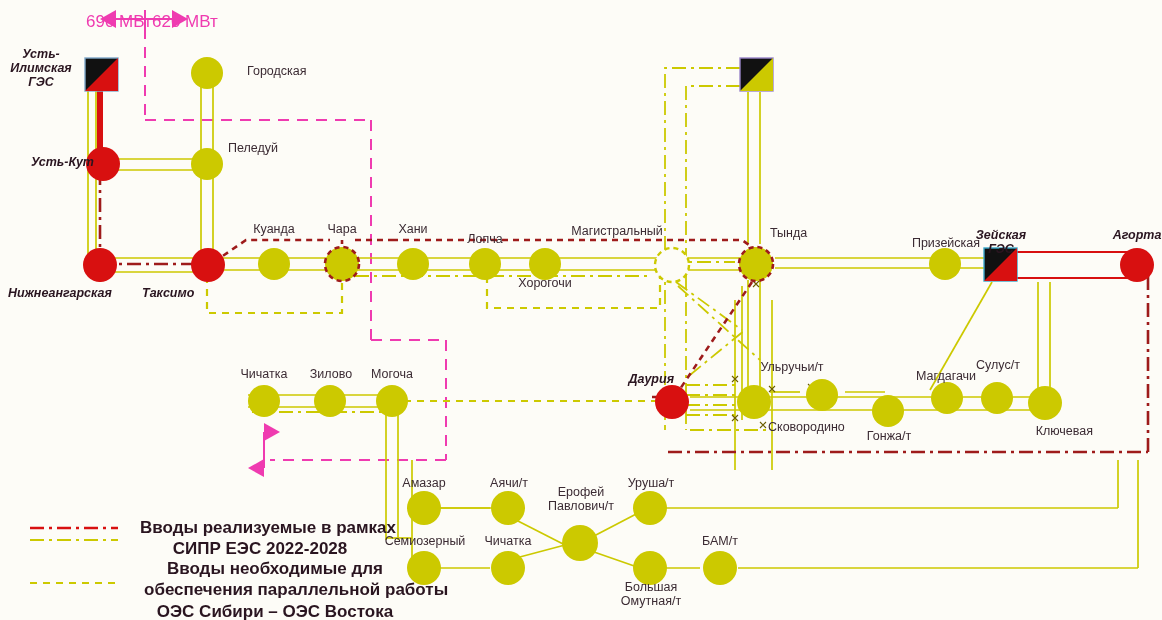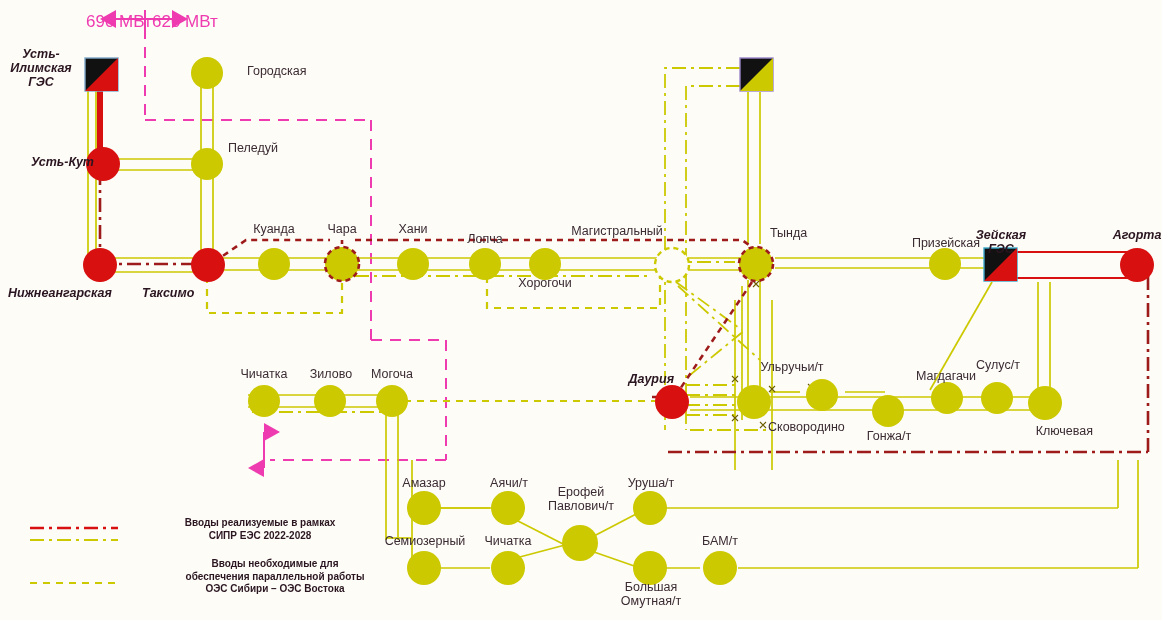--- a/index.html
+++ b/index.html
@@ -4,21 +4,21 @@
 <style>
   html,body{margin:0;padding:0;background:#fdfcf7;}
   body{font-family:"Liberation Sans", sans-serif;}
   #stage{position:relative;width:1162px;height:620px;background:#fdfcf7;overflow:hidden;}
   #stage svg{position:absolute;left:0;top:0;}
   .lbl{position:absolute;font-size:12.5px;color:#3b2b33;white-space:pre;line-height:1.12;}
   .lbl.bold{font-weight:bold;color:#2a1520;font-style:italic;}
   .lbl.mag{color:#ef3bb0;font-size:17px;}
   .lbl.c{text-align:center;}
   .lbl.r{text-align:right;padding-left:16px;}
-  .legend-txt{position:absolute;font-size:10px;color:#2a1520;font-weight:bold;text-align:center;line-height:1.25;white-space:pre;}
+  .legend-txt{position:absolute;font-size:17px;color:#2a1520;font-weight:bold;text-align:center;line-height:1.25;white-space:pre;}
 </style>
 </head>
 <body>
 
 <div id="stage">
 
   <svg width="1162" height="620">
     <defs>
       <marker id="magArrowL" markerWidth="9" markerHeight="9" refX="8" refY="4.5" orient="auto">
         <path d="M8,0 L0,4.5 L8,9 Z" fill="#ef3bb0"></path>

